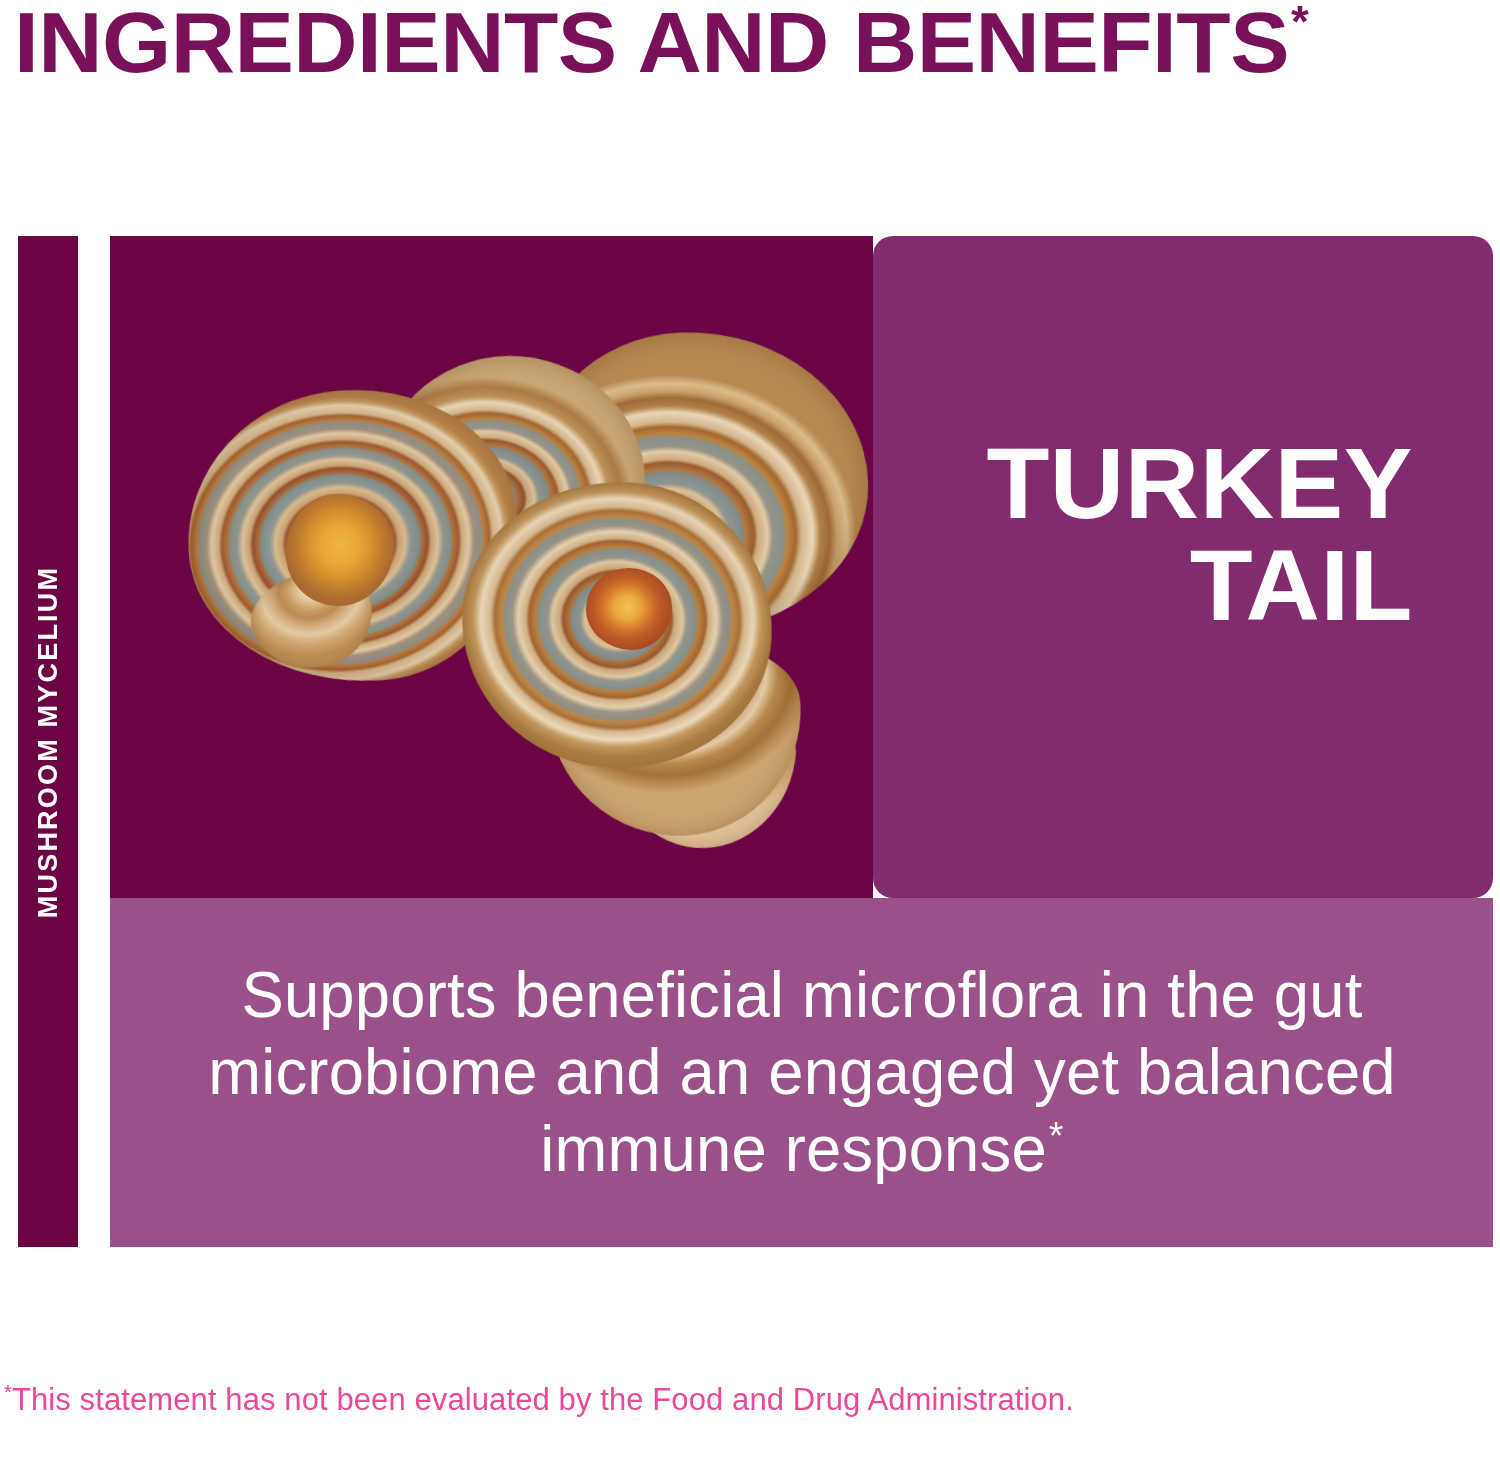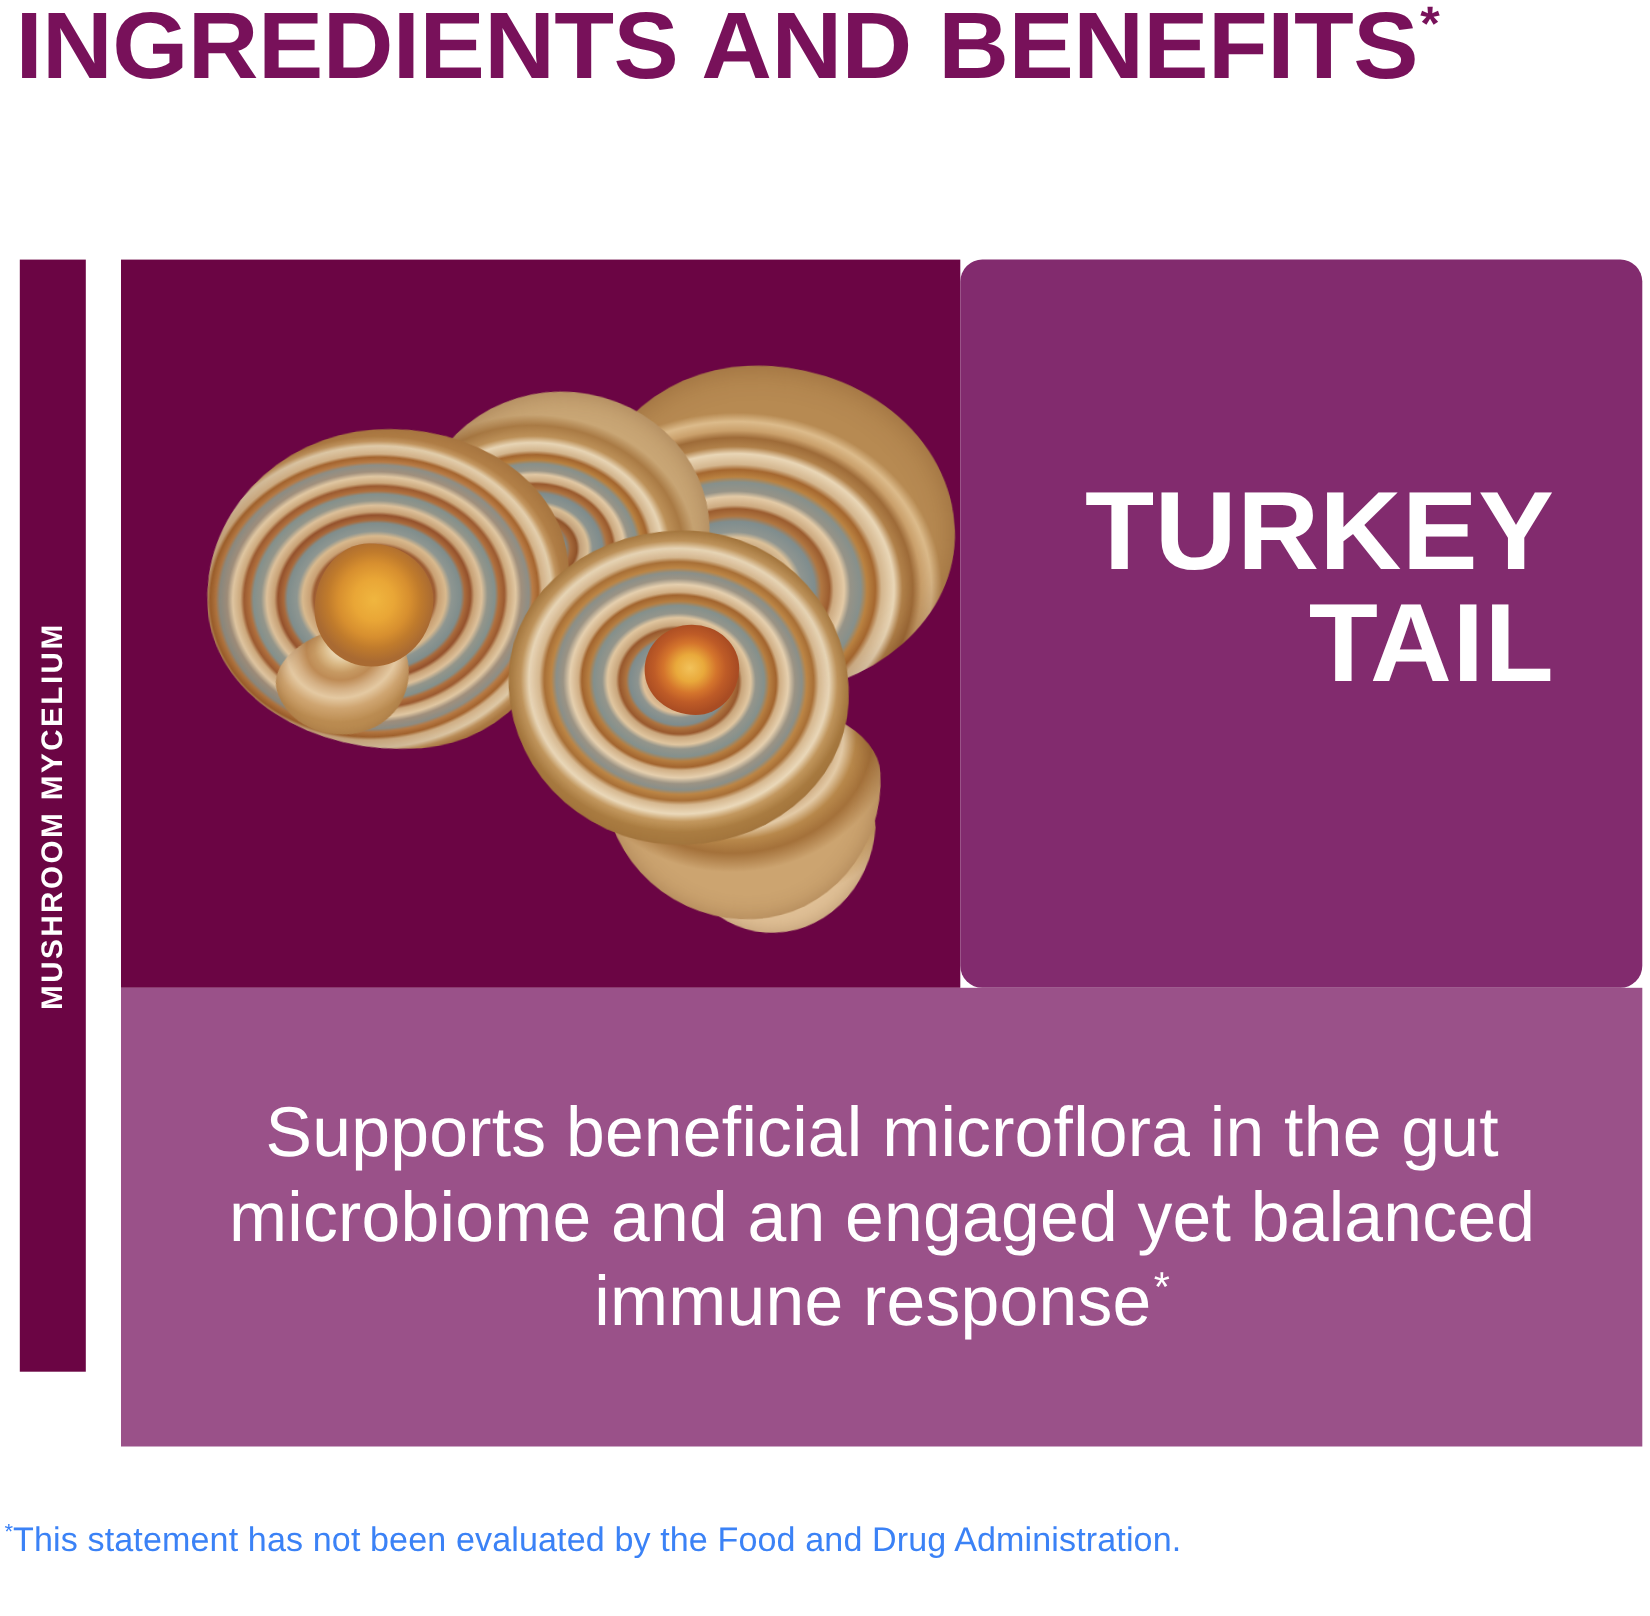--- a/index.html
+++ b/index.html
@@ -123,21 +123,21 @@
     transform-origin: right top;
   }
   .product-name .pn-line { display: block; }
 
   
   .benefit-band {
     position: absolute;
     left: 0;
     top: 662px;
     width: 1383px;
-    height: 417px;
+    height: 349px;
     background: #9A5189;
     display: flex;
     align-items: center;
     justify-content: center;
   }
   .benefit-text {
     width: 1250px;
     text-align: center;
     color: #ffffff;
     font-family: "Liberation Sans", sans-serif;
@@ -153,21 +153,21 @@
     line-height: 0;
     margin-left: 2px;
   }
 
   
   .footer {
     position: absolute;
     left: 4px;
     top: 1378px;
     width: 1300px;
-    color: #3b82f6;
+    color: #ec4899;
     font-family: "Liberation Sans", sans-serif;
     font-weight: 300;
     font-size: 31px;
     line-height: 44px;
     letter-spacing: 0.1px;
   }
   .footer .fl { display: block; white-space: nowrap; }
   .footer .ft-star {
     font-size: 20px;
     vertical-align: super;

